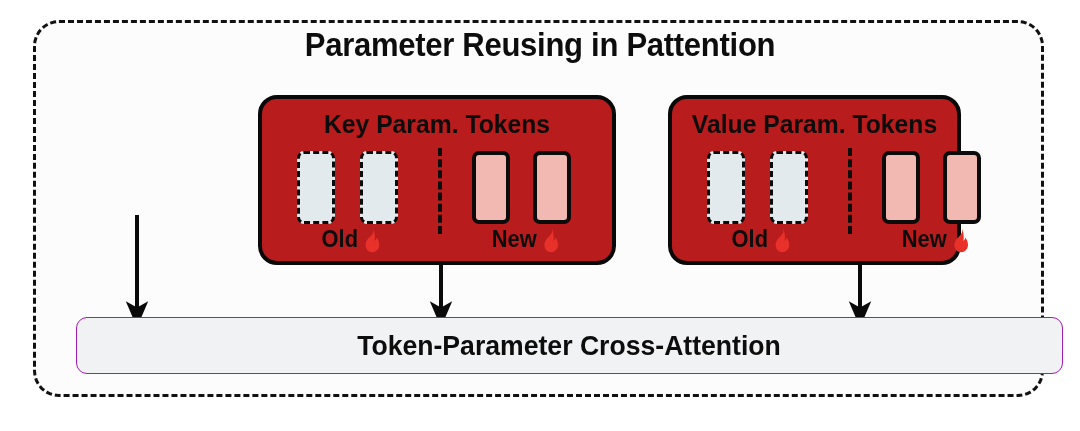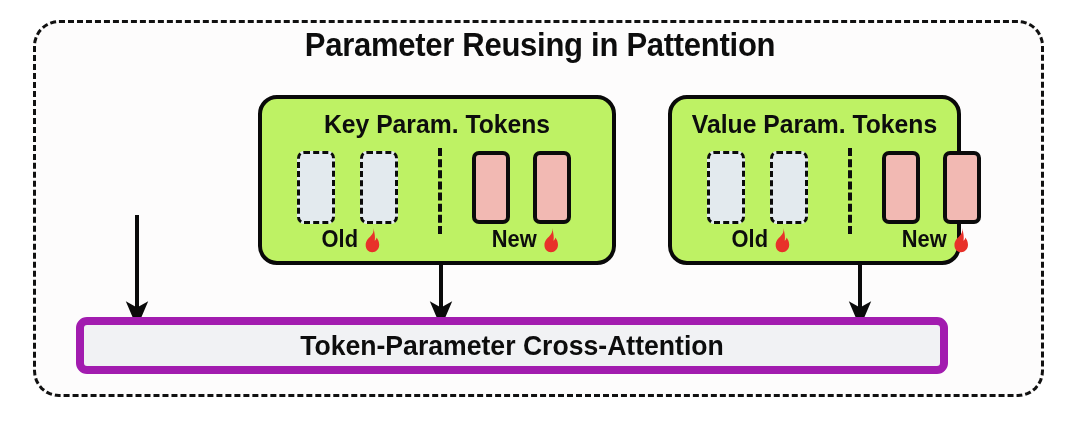--- a/index.html
+++ b/index.html
@@ -70,21 +70,21 @@
     color: #0d0d0d;
     transform: scaleX(0.95);
   }
 
   
   .param-panel {
     position: absolute;
     top: 95px;
     height: 170px;
     box-sizing: border-box;
-    background: #bef264;
+    background: #b91c1c;
     border: 4.5px solid #090909;
     border-radius: 19px;
   }
   .param-panel.key   { left: 258px; width: 358px; }
   .param-panel.value { left: 668px; width: 293px; }
 
   .panel-heading {
     position: absolute;
     top: 10px;
     left: 0;
@@ -151,25 +151,25 @@
   .group-caption.old-cap { left: 58px; }
   .group-caption.new-cap { left: 228px; }
 
   .flame-icon { display: inline-block; width: 20px; height: 26px; }
 
   
   .cross-attn-bar {
     position: absolute;
     left: 76px;
     top: 317px;
-    width: 872px;
+    width: 987px;
     height: 57px;
     box-sizing: border-box;
     background: #f1f2f4;
-    border: 8px solid #a21caf;
+    border: 1px solid #a21caf;
     border-radius: 11px;
     display: flex;
     align-items: center;
     justify-content: center;
   }
   .cross-attn-bar .label {
     font-size: 28px;
     font-weight: bold;
     color: #0d0d0d;
     font-family: "Liberation Sans Narrow", "Liberation Sans", sans-serif;

